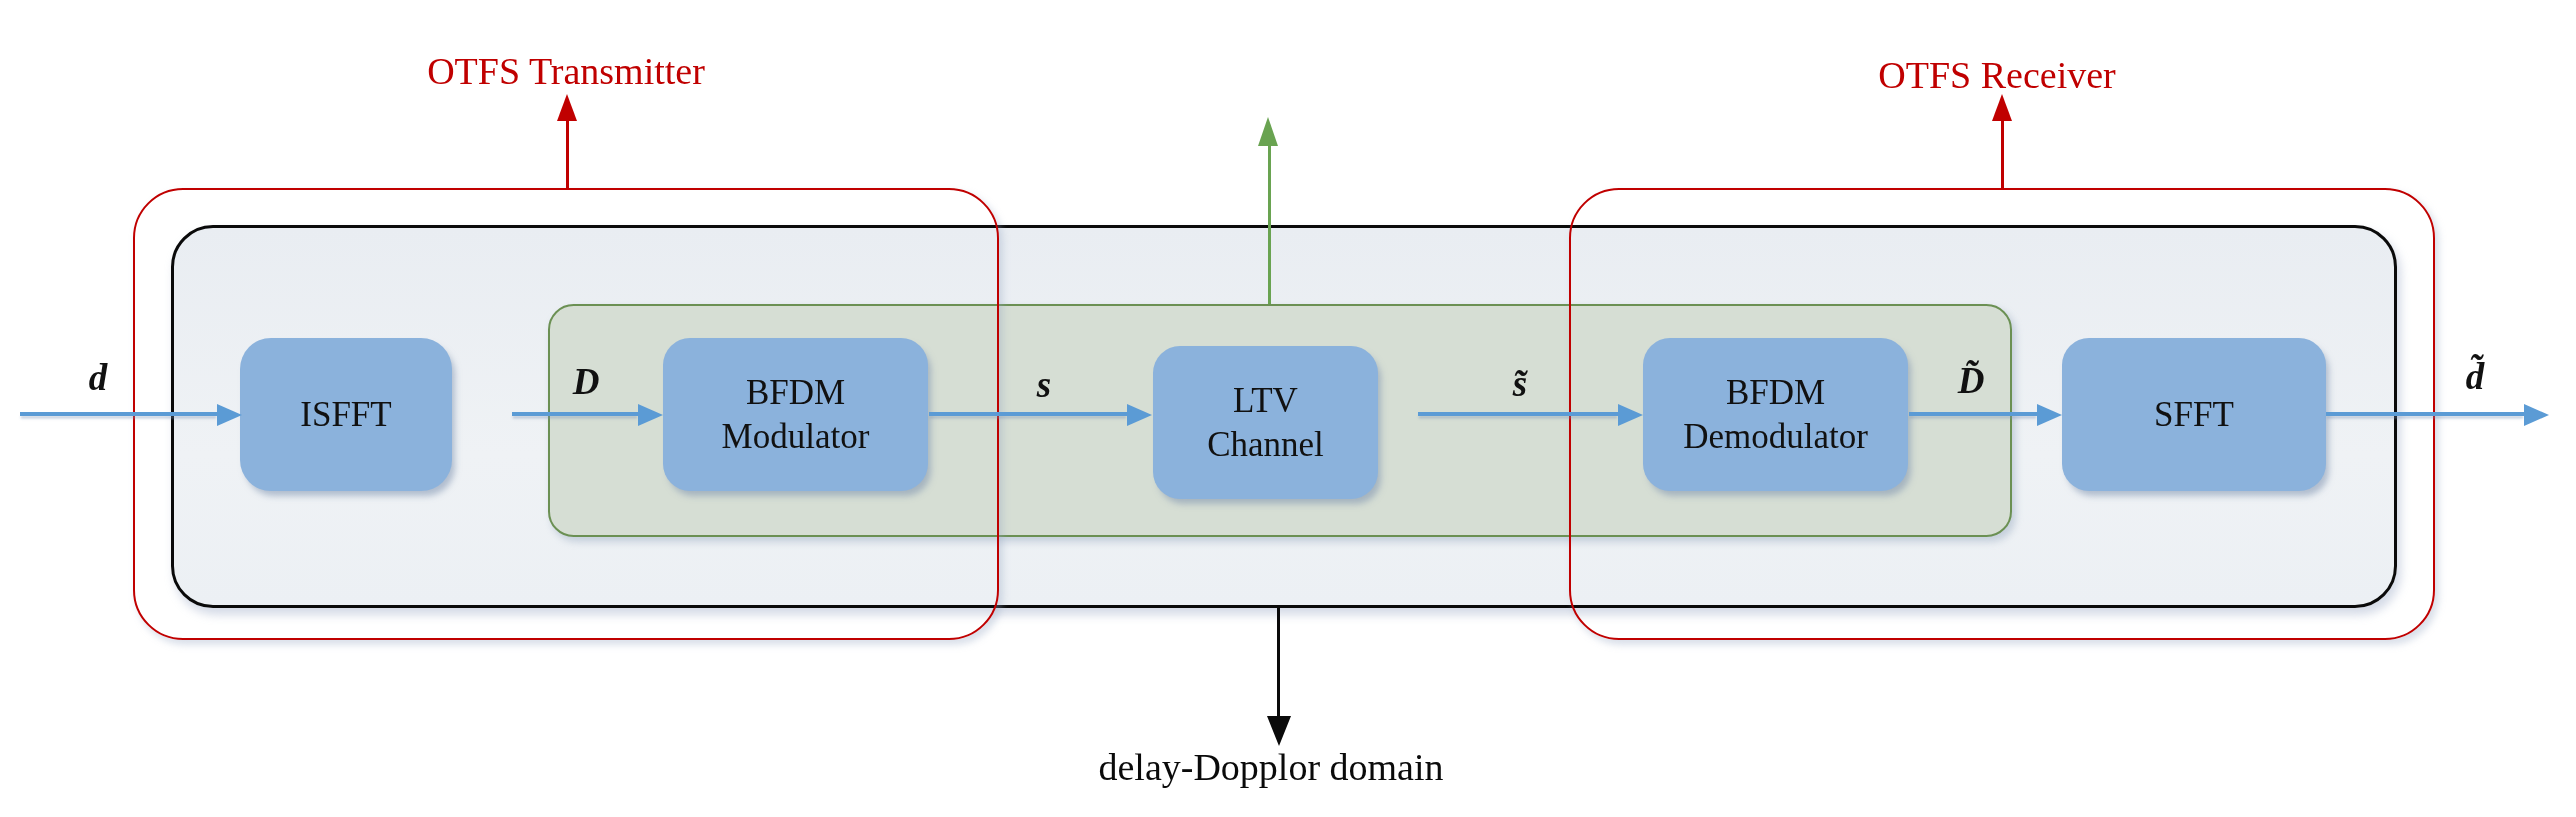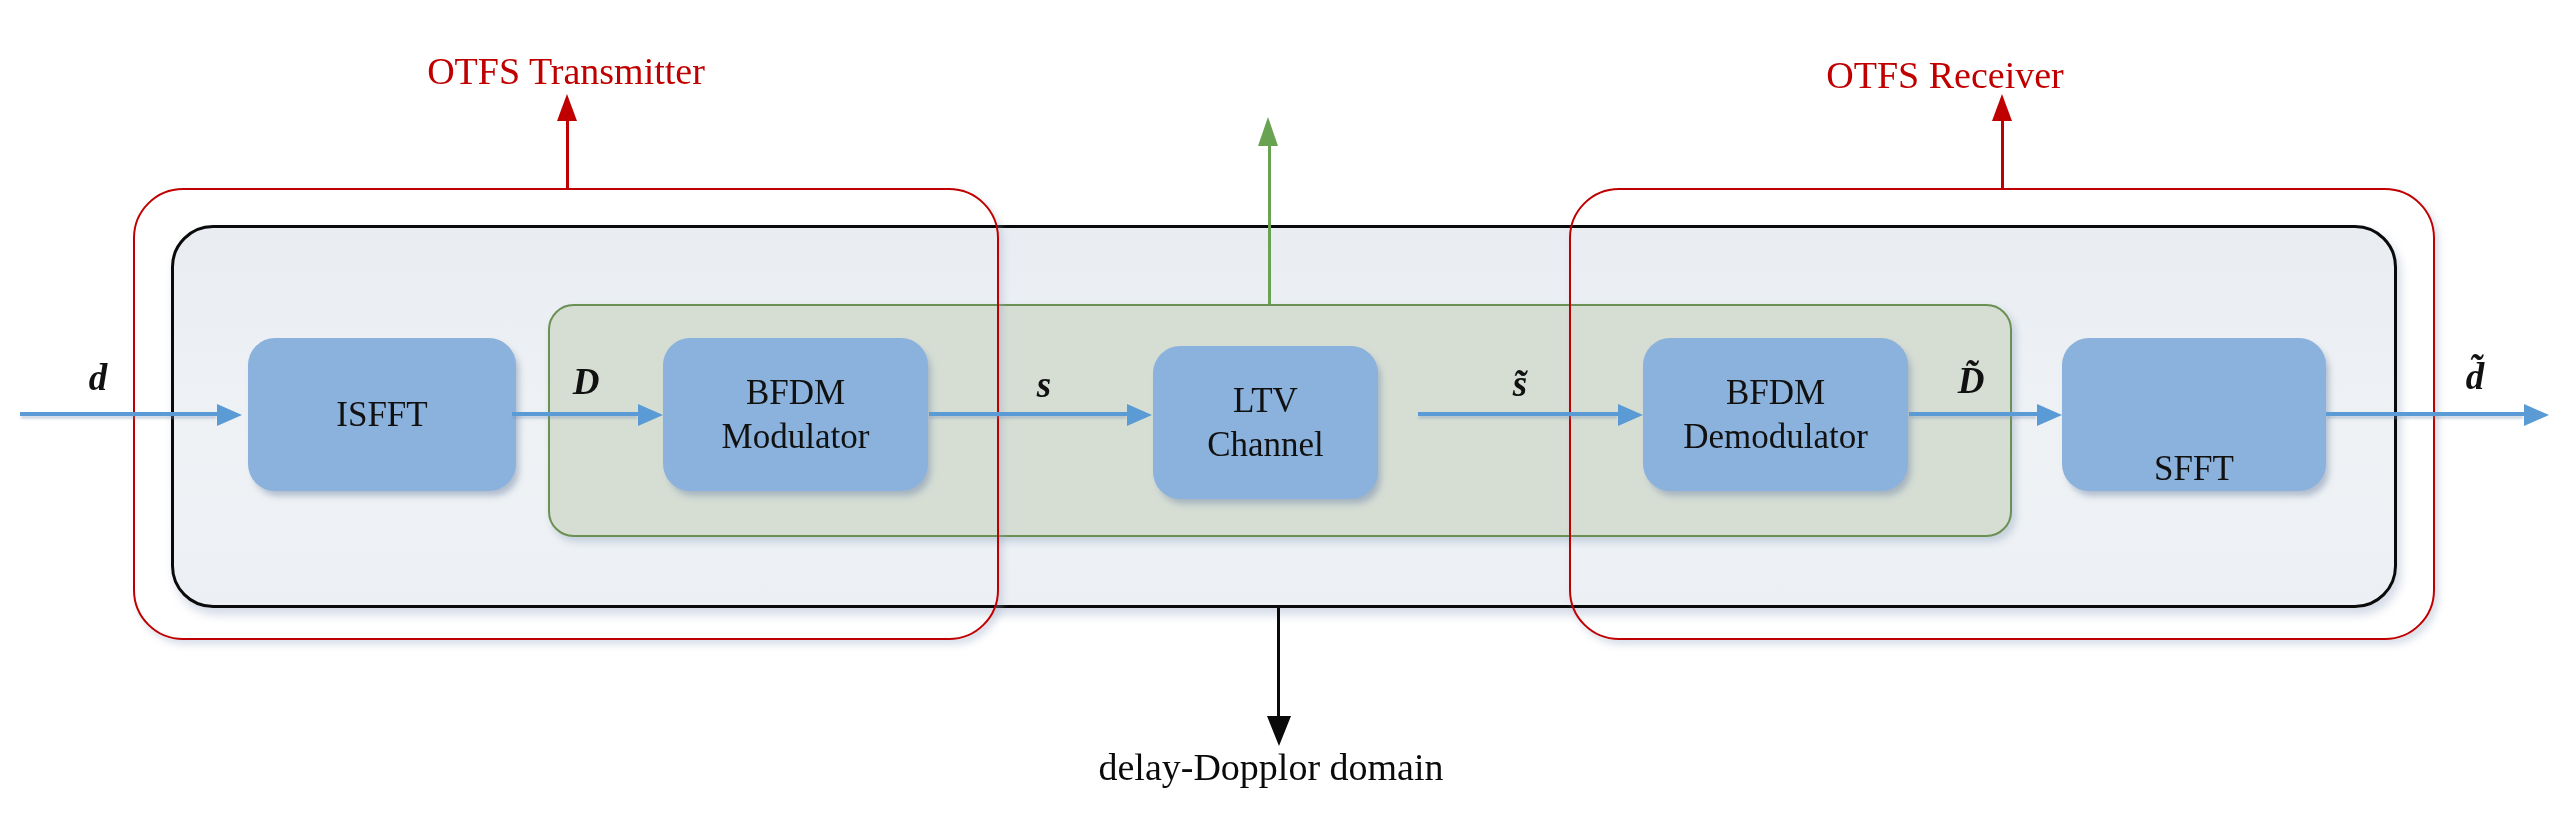--- a/index.html
+++ b/index.html
@@ -46,36 +46,36 @@
 
 <div class="canvas">
 
   <div class="blackbox" style="left:171px;top:225px;width:2220px;height:377px;"></div>
 
   <div class="greenbox" style="left:548px;top:304px;width:1460px;height:229px;"></div>
 
   <div class="redbox" style="left:133px;top:188px;width:862px;height:448px;"></div>
   <div class="redbox" style="left:1569px;top:188px;width:862px;height:448px;"></div>
 
-  <div class="block" style="left:248px;top:338px;width:268px;height:153px;">
+  <div class="block" style="left:240px;top:338px;width:212px;height:153px;border-radius:31px;">
     <span class="block-label">ISFFT</span>
   </div>
   <div class="block" style="left:663px;top:338px;width:265px;height:153px;">
     <span class="block-label">BFDM
 Modulator</span>
   </div>
   <div class="block" style="left:1153px;top:346px;width:225px;height:153px;">
     <span class="block-label">LTV
 Channel</span>
   </div>
   <div class="block" style="left:1643px;top:338px;width:265px;height:153px;">
     <span class="block-label">BFDM
 Demodulator</span>
   </div>
-  <div class="block" style="left:2062px;top:338px;width:264px;height:153px;align-items:flex-end;">
+  <div class="block" style="left:2062px;top:338px;width:264px;height:153px;">
     <span class="block-label">SFFT</span>
   </div>
 
   <div class="group">
     <div class="hline" style="left:20px;top:412px;width:197px;"></div>
     <div class="hhead" style="left:217px;top:404px;"></div>
   </div>
   <div class="group">
     <div class="hline" style="left:512px;top:412px;width:126px;"></div>
     <div class="hhead" style="left:638px;top:404px;"></div>
@@ -118,17 +118,17 @@
     <div class="vline" style="left:1268px;top:145px;height:159px;background:#69A351;"></div>
     <div class="vhead-up" style="left:1258px;top:117px;border-bottom:29px solid #69A351;"></div>
   </div>
 
   <div class="group">
     <div class="vline" style="left:1277px;top:607px;height:109px;background:#0a0a0a;"></div>
     <div class="vhead-down" style="left:1267px;top:716px;border-top:30px solid #0a0a0a;"></div>
   </div>
 
   <span class="title red-text" style="left:566px;top:57px;">OTFS Transmitter</span>
-  <span class="title red-text" style="left:1945px;top:61px;">OTFS Receiver</span>
+  <span class="title red-text" style="left:1997px;top:61px;">OTFS Receiver</span>
   <span class="title black-text" style="left:1271px;top:767px;">delay-Dopplor domain</span>
 
 </div>
 
 
 </body></html>

